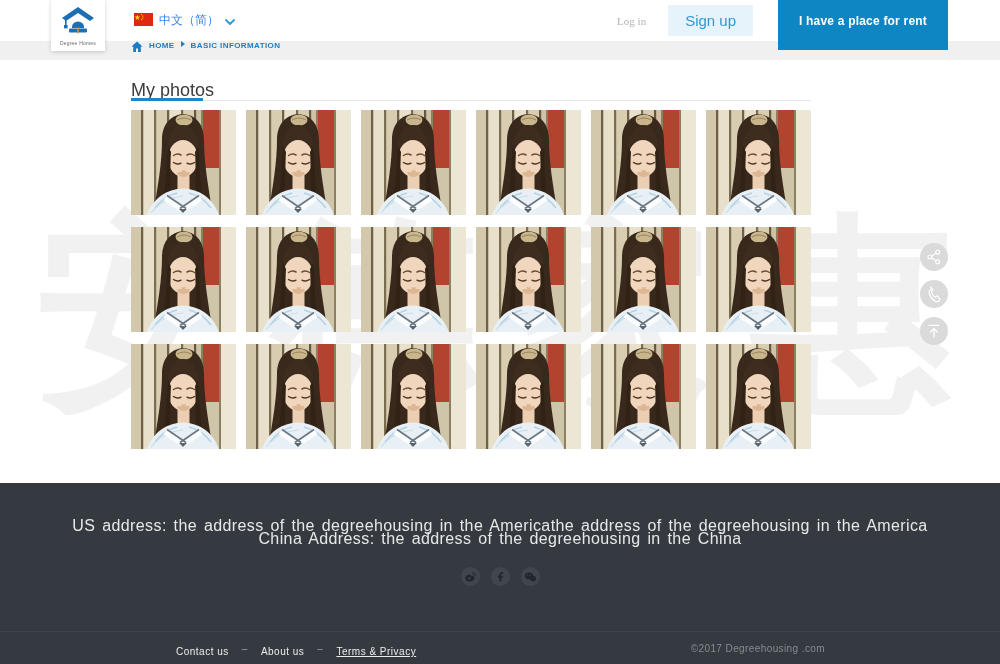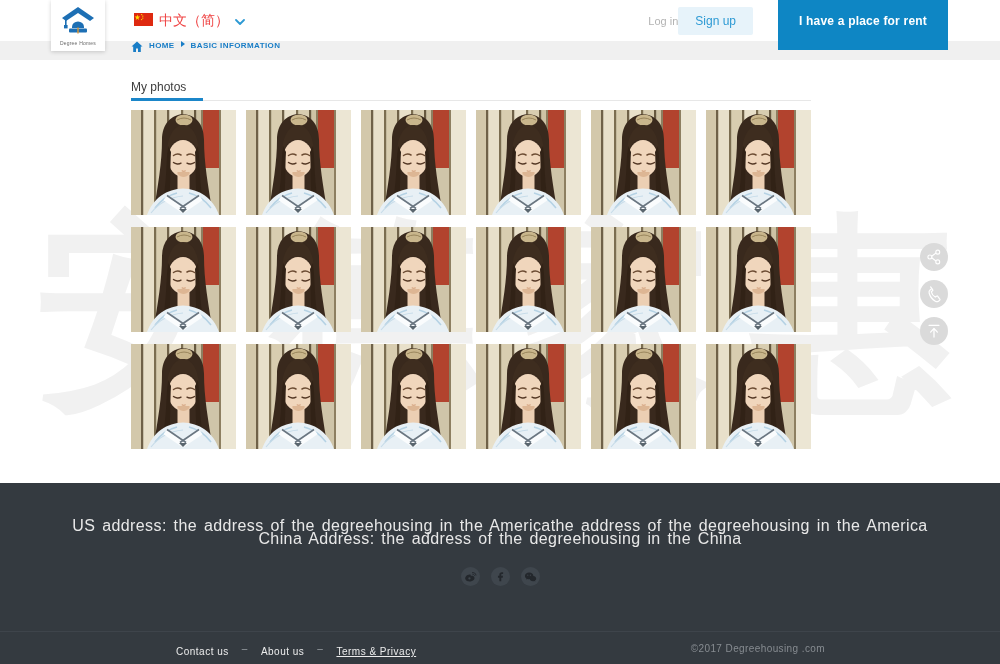--- a/index.html
+++ b/index.html
@@ -13,25 +13,25 @@
   
   .header { position:relative; height:41px; background:#ffffff; z-index:30; }
   .logo-card {
     position:absolute; left:51px; top:0; width:54px; height:51px;
     background:#ffffff; box-shadow:0 1px 4px rgba(0,0,0,.18); z-index:40;
     display:flex; flex-direction:column; align-items:center; padding-top:6px;
     cursor:pointer;
   }
   .logo-label { font-size:5px; color:#6a6a6a; margin-top:2px; letter-spacing:.2px; }
   .lang { position:absolute; left:134px; top:0; height:41px; display:flex; align-items:center; gap:6px; cursor:pointer; }
-  .lang-label { font-size:14px; color:#ef4444; }
+  .lang-label { font-size:12px; color:#3b82f6; }
   .header-right { position:absolute; right:52px; top:0; height:41px; display:flex; align-items:center; }
-  .login-link { font-size:11px; color:#b3b3b3; cursor:pointer; }
+  .login-link { font-size:11px; color:#b3b3b3; margin-right:22px; cursor:pointer;font-family:Liberation Serif, serif; }
   .signup-btn {
-    font-size:12px; color:#2d9ad4; background:#e7f3fa; border:none;
+    font-size:15px; color:#2d9ad4; background:#e7f3fa; border:none;
     padding:7px 17px; border-radius:2px; margin-right:25px; cursor:pointer;
     font-family:inherit;
   }
   .cta-btn {
     height:58px; background:#0e86c4; color:#ffffff; font-weight:bold;
     font-size:12px; padding:0 21px; border:none; cursor:pointer;
     display:flex; align-items:center; font-family:inherit; letter-spacing:.2px;
   }
   
   .breadcrumb-bar {
@@ -40,21 +40,21 @@
   }
   .crumb { font-size:8px; font-weight:bold; color:#187dc6; letter-spacing:.4px; cursor:pointer; }
   .crumb.current { cursor:default; }
   
   .main { position:relative; height:423px; background:#ffffff; overflow:hidden; }
   .watermark {
     position:absolute; left:36px; top:150px; z-index:0;
     font-size:205px; line-height:1; font-weight:bold; color:#f1f1f1;
     letter-spacing:32px; white-space:nowrap; user-select:none; pointer-events:none;
   }
-  .section-title { position:absolute; left:131px; top:20px; font-size:12px; color:#3c3c3c; z-index:2; }
+  .section-title { position:absolute; left:131px; top:20px; font-size:18px; color:#3c3c3c; z-index:2; }
   .title-rule { position:absolute; left:131px; top:40px; width:680px; height:1px; background:#e7e7e7; z-index:2; }
   .title-rule-accent { position:absolute; left:131px; top:38px; width:72px; height:3px; background:#1b86c9; z-index:3; }
   .photo-grid {
     position:absolute; left:131px; top:50px; z-index:1;
     display:grid; grid-template-columns:repeat(6,105px); grid-auto-rows:105px;
     column-gap:10px; row-gap:12px;
   }
   .photo { width:105px; height:105px; overflow:hidden; cursor:pointer; background:#ddd; }
   .photo svg { display:block; }
   .float-btns { position:absolute; right:52px; top:183px; display:flex; flex-direction:column; gap:9px; z-index:6; }

